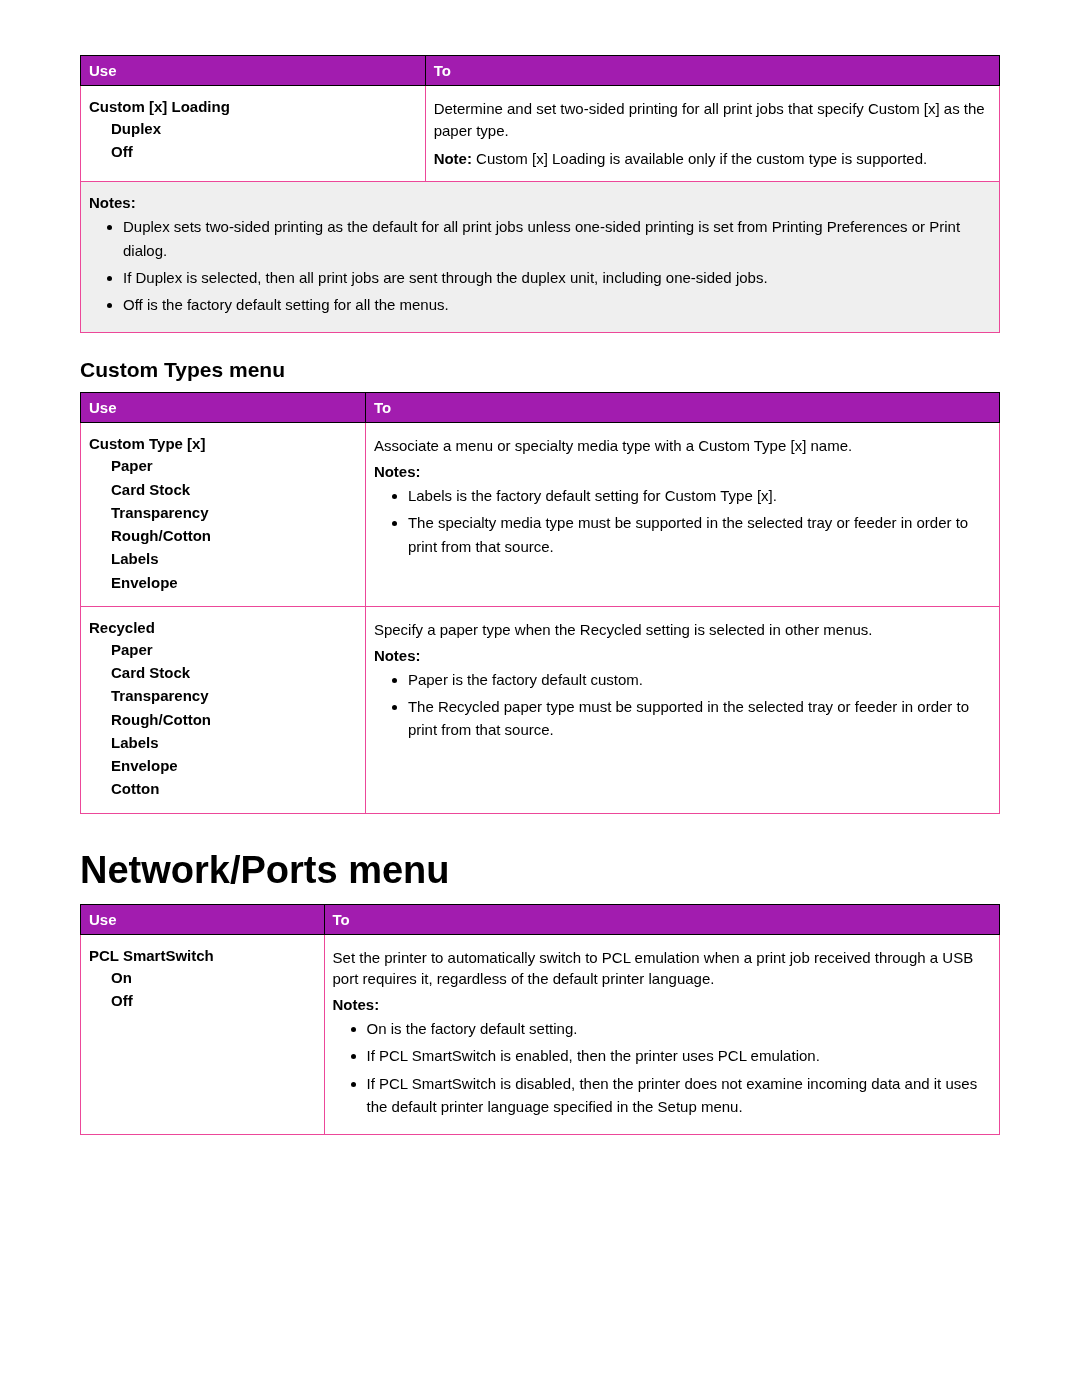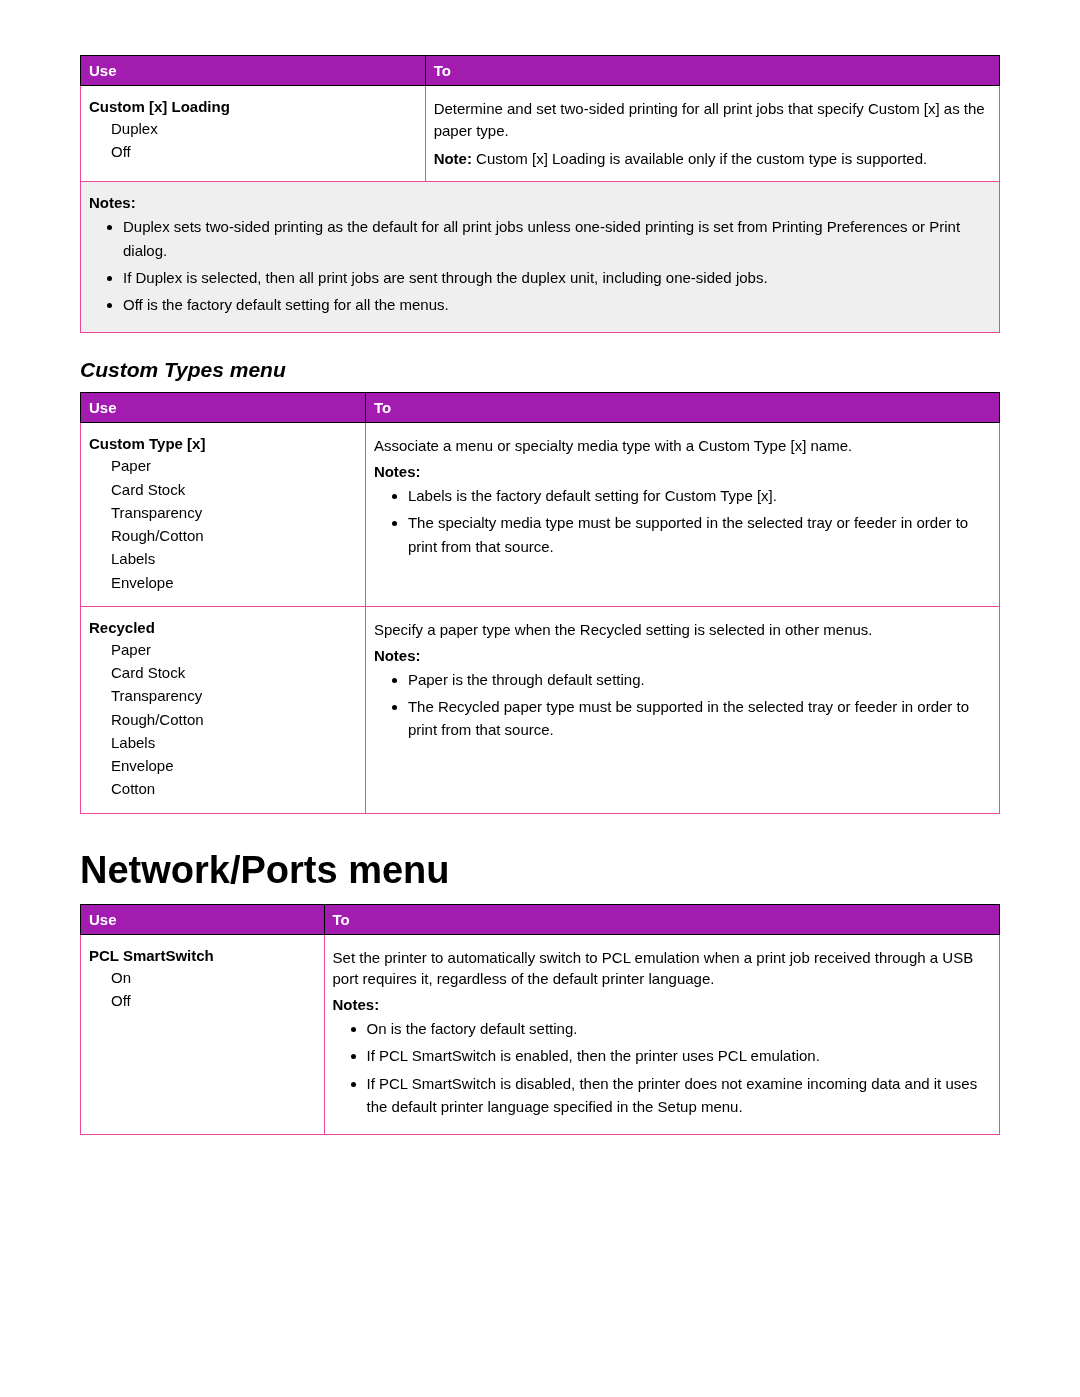--- a/index.html
+++ b/index.html
@@ -46,38 +46,38 @@
   }
   td.notes-cell {
     background: #efefef;
   }
   .bold { font-weight: bold; }
   .sublist {
     list-style: none;
     padding: 0;
     margin: 2px 0 0 22px;
     line-height: 1.55;
+    font-weight: bold;
   }
   .bullets {
     list-style: disc;
     margin: 4px 0 0 34px;
     padding: 0;
     line-height: 1.55;
   }
   .bullets li { margin-bottom: 4px; }
   h1.section {
     font-size: 38px;
     font-weight: bold;
     margin: 35px 0 12px 0;
   }
   h2.subsection {
     font-size: 21px;
     font-weight: bold;
     margin: 20px 0 10px 0;
-    font-style: italic;
   }
   .desc { line-height: 1.45; }
 </style>
 </head>
 <body>
 
 <div class="page">
 
 
   <table>
@@ -161,21 +161,21 @@
           <li>Rough/Cotton</li>
           <li>Labels</li>
           <li>Envelope</li>
           <li>Cotton</li>
         </ul>
       </td>
       <td>
         <div class="desc">Specify a paper type when the Recycled setting is selected in other menus.</div>
         <div class="bold" style="margin-top:6px">Notes:</div>
         <ul class="bullets">
-          <li>Paper is the through default setting.</li>
+          <li>Paper is the factory default custom.</li>
           <li>The Recycled paper type must be supported in the selected tray or feeder in order to print from that source.</li>
         </ul>
       </td>
     </tr>
   </tbody>
     </table>
 
   <h1 class="section">Network/Ports menu</h1>
 
   <table>

